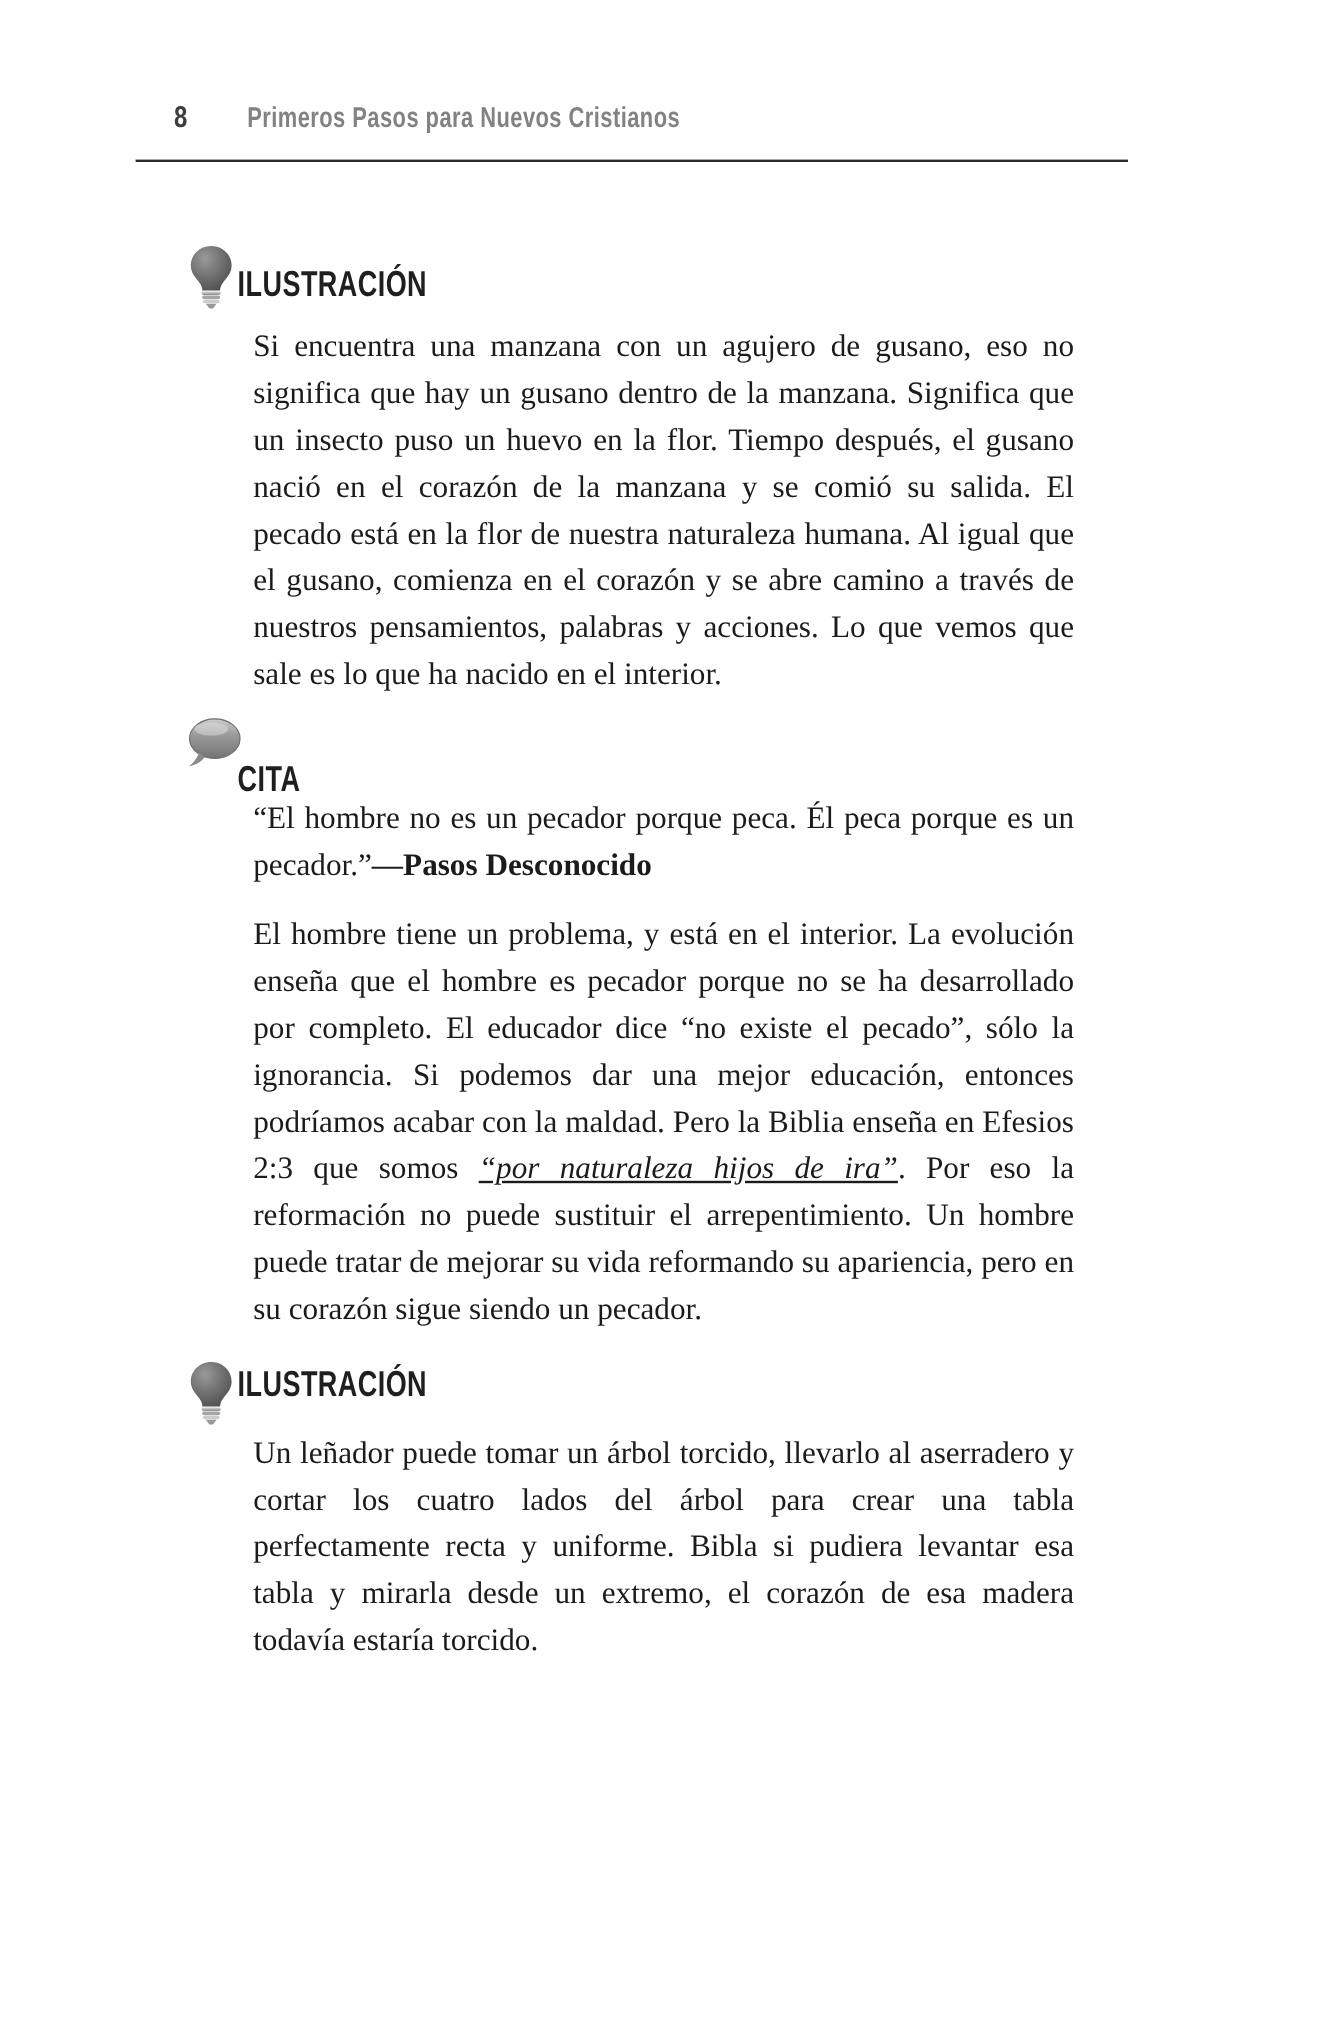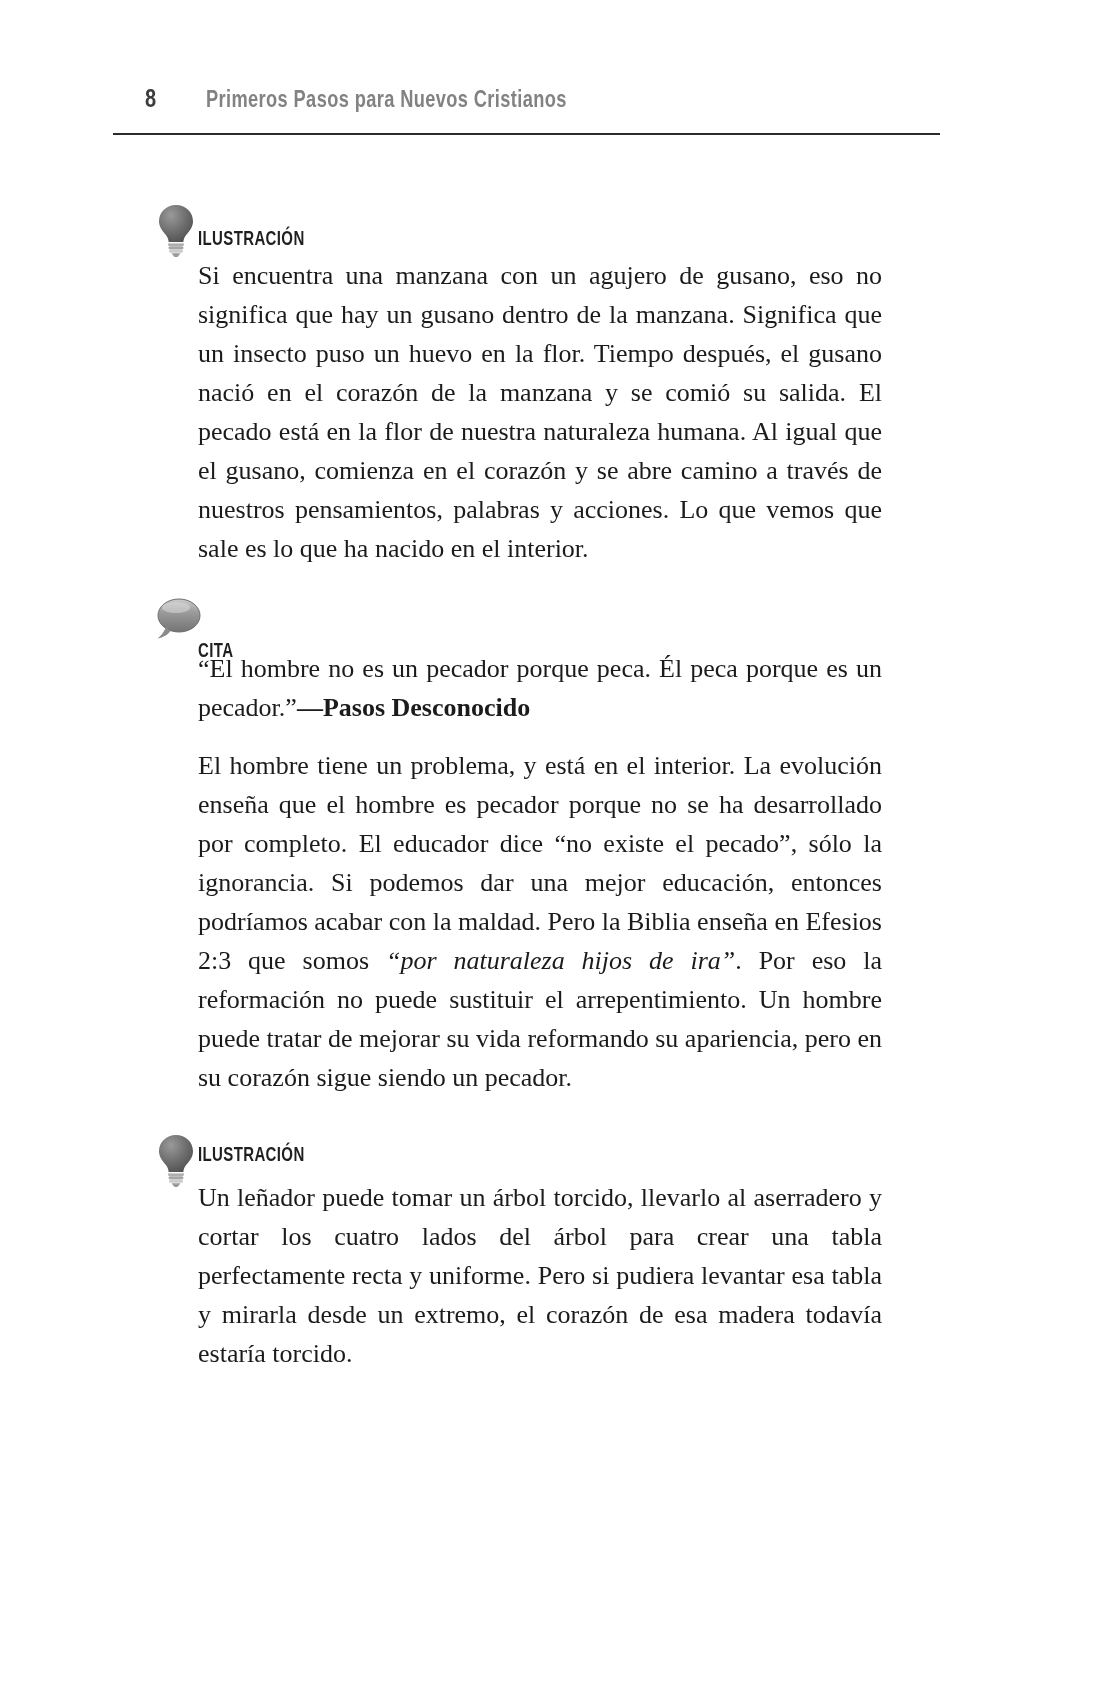--- a/index.html
+++ b/index.html
@@ -11,28 +11,28 @@
   
   .running-head{position:absolute;top:84px;left:145px;display:flex;align-items:baseline;
     font-family:"Liberation Sans", sans-serif;font-weight:bold;}
   .pg-num{font-size:25px;color:#3d3d3d;display:inline-block;margin-right:47px;
     transform:scaleX(0.8);transform-origin:0 60%;}
   .pg-title{font-size:24px;color:#828282;display:inline-block;letter-spacing:0.5px;
     transform:scaleX(0.76);transform-origin:0 60%;white-space:nowrap;}
   .head-rule{position:absolute;top:133px;left:113px;width:827px;height:2px;background:#2b2b2b;}
   
   .sec-head{margin:0;font-family:"Liberation Sans", sans-serif;font-weight:bold;
-    font-size:20px;line-height:30px;color:#1f1f1f;white-space:nowrap;}
+    font-size:30px;line-height:30px;color:#1f1f1f;white-space:nowrap;}
   .cond{display:inline-block;transform:scaleX(0.75);transform-origin:0 50%;letter-spacing:0.5px;}
   
-  .body{margin:0;left:198px;width:684px;font-size:26px;line-height:39px;
+  .body{margin:13px;left:198px;width:684px;font-size:26px;line-height:39px;
     text-align:justify;color:#1b1b1b;}
   .body p{margin:0;}
   .quote-attr{font-weight:bold;}
-  .it{font-style:italic;}
+  .it{font-style:italic;text-decoration:underline;}
   .indent{text-indent:56px;}
   .icon{line-height:0;}
 </style>
 </head>
 <body>
 
 <div>
 
   <header class="running-head">
     <span class="pg-num">8</span>
@@ -105,16 +105,16 @@
       <rect x="10" y="38.6" width="16" height="3.2" rx="1.6" fill="url(#baseG2)"></rect>
       <rect x="10.5" y="42.2" width="15" height="3.2" rx="1.6" fill="#a6a6a6"></rect>
       <rect x="11" y="45.8" width="14" height="3" rx="1.5" fill="#cccccc"></rect>
       <path d="M13.5 49.2 L22.5 49.2 L19.5 53 L16.5 53 Z" fill="#9a9a9a"></path>
     </svg>
   </span>
   <h2 class="sec-head abs" style="top:1139px;left:198px">
     <span class="cond">ILUSTRACIÓN</span>
   </h2>
   <div class="body abs" style="top:1178px">
-    <p>Un leñador puede tomar un árbol torcido, llevarlo al aserradero y cortar los cuatro lados del árbol para crear una tabla perfectamente recta y uniforme. Pero si pudiera levantar esa tabla y mirarla desde un extremo, el corazón de esa madera todavía estaría torcido.</p>
+    <p>Un leñador puede tomar un árbol torcido, llevarlo al aserradero y cortar los cuatro lados del árbol para crear una tabla perfectamente recta y uniforme. Bibla si pudiera levantar esa tabla y mirarla desde un extremo, el corazón de esa madera todavía estaría torcido.</p>
   </div>
 
 </div>
 
 </body></html>

